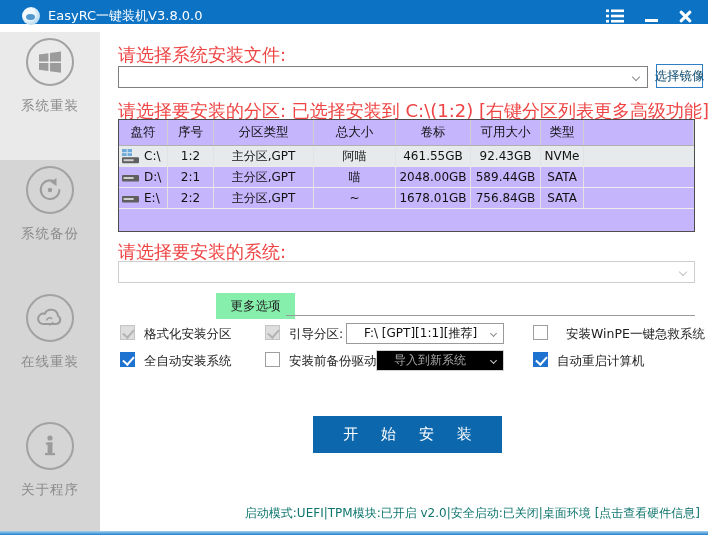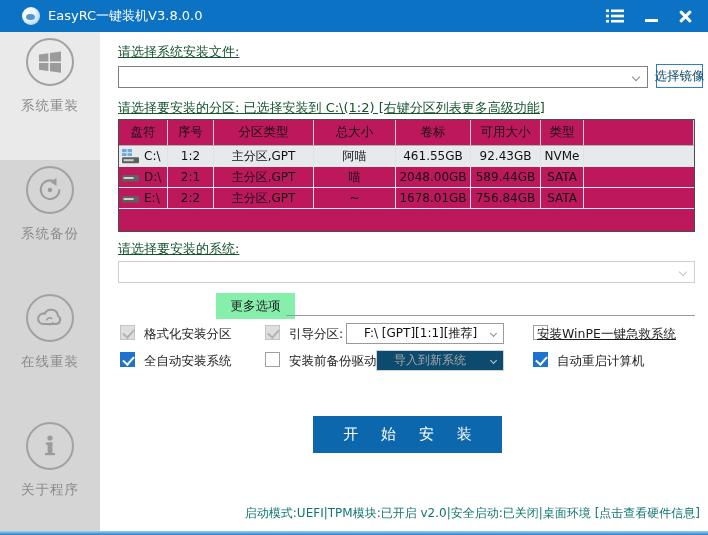--- a/index.html
+++ b/index.html
@@ -1,21 +1,21 @@
 <!DOCTYPE html>
 <html><head>
 <meta charset="utf-8">
 <style>
   * { margin:0; padding:0; box-sizing:border-box; }
   html,body { background:#9a9a9a; }
   body { font-family:"DejaVu Sans","Liberation Sans",sans-serif; }
   .win { position:relative; width:708px; height:535px; background:#fff; overflow:hidden; }
 
   
-  .titlebar { position:absolute; left:0; top:0; width:708px; height:32px; background:#0b72c4; display:flex; align-items:center; }
+  .titlebar { position:absolute; left:0; top:0; width:708px; height:24px; background:#0b72c4; display:flex; align-items:center; }
   .appicon { position:absolute; left:22px; top:7px; width:18px; height:18px; border-radius:50%;
              background:radial-gradient(circle at 35% 35%, #f3fafe 0 35%, #bcdcf2 70%, #8fc2e6 100%); }
   .appicon::after { content:""; position:absolute; left:4px; top:7px; width:9px; height:6px; border-radius:50%; background:#4f97cd; }
   .title { position:absolute; left:48px; top:0; height:32px; line-height:32px; color:#fff; font-size:13px; white-space:nowrap; }
   .tb-btn { position:absolute; top:0; width:30px; height:32px; display:flex; align-items:center; justify-content:center; cursor:pointer; }
   .tb-list { right:78px; }
   .tb-min  { right:42px; }
   .tb-close{ right:8px; }
   .minbar { width:13px; height:3px; background:#fff; margin-top:8px; }
   .xmark { position:relative; width:14px; height:14px; }
@@ -25,32 +25,32 @@
 
   
   .sidebar { position:absolute; left:0; top:32px; width:100px; height:499px; background:#d5d5d5; }
   .side-item { width:100px; height:128px; display:flex; flex-direction:column; align-items:center; padding-top:6px; cursor:pointer; }
   .side-item.active { background:#eaeaea; }
   .side-circle { width:48px; height:48px; border:2px solid #a2a2a2; border-radius:50%; display:flex; align-items:center; justify-content:center; }
   .side-label { margin-top:11px; font-size:13.5px; color:#8b8b8b; letter-spacing:1px; white-space:nowrap; }
 
   
   .main { position:absolute; left:100px; top:32px; width:608px; height:499px; background:#fff; }
-  .lbl { position:absolute; font-size:13px; color:#14532d; white-space:nowrap;text-decoration:underline; }
+  .lbl { position:absolute; font-size:18px; color:#ef4444; white-space:nowrap; }
 
   .combo { position:absolute; background:#fff; border:1px solid #7f7f7f; }
   .combo .chev { position:absolute; right:8px; top:7px; width:6px; height:6px; border:solid #8a8a8a; border-width:0 1px 1px 0; transform:rotate(45deg); }
   .combo.lightborder { border-color:#cfcfcf; }
   .combo.lightborder .chev { border-color:#c2c2c2; }
 
   .choose-btn { position:absolute; left:556px; top:32px; width:47px; height:24px; background:#fdfdfd; border:1px solid #2f7fc6;
                 color:#0c4a6e; font-size:12.5px; display:flex; align-items:center; justify-content:center; cursor:pointer; white-space:nowrap; }
 
   
-  .ptable { position:absolute; left:18px; top:87px; width:577px; height:113px; border:1px solid #4d4d4d; background:#be185d; }
+  .ptable { position:absolute; left:18px; top:87px; width:577px; height:113px; border:1px solid #4d4d4d; background:#c4b5fd; }
   .prow { display:grid; grid-template-columns:49px 46px 100px 82px 75px 70px 43px 1fr; height:21px; }
   .prow.header { height:26px; border-bottom:1px solid #b0b0b0; }
   .pcell { font-size:12px; color:#111; display:flex; align-items:center; justify-content:center; border-right:1px solid #e2e2e2; overflow:hidden; white-space:nowrap; }
   .prow.header .pcell { font-size:12.5px; border-right:1px solid #cfcfcf; }
   .pcell:last-child { border-right:none; }
   .pcell.drive { justify-content:flex-start; padding-left:3px; gap:3px; }
   .prow.body { border-bottom:1px solid #ececec; cursor:pointer; }
   .prow.body.selected { background:#e7eaec; }
 
   
@@ -63,21 +63,21 @@
   .cb.checked { background:#1d73cf; border-color:#1d73cf; }
   .cb.checked::after { content:""; position:absolute; left:4px; top:1px; width:5px; height:9px;
                        border:solid #fff; border-width:0 2px 2px 0; transform:rotate(42deg); }
   .cb.graychecked { background:#dedede; border-color:#c4c4c4; cursor:default; }
   .cb.graychecked::after { content:""; position:absolute; left:4px; top:1px; width:5px; height:9px;
                        border:solid #b3b3b3; border-width:0 2px 2px 0; transform:rotate(42deg); }
   .optlbl { position:absolute; font-size:12.5px; color:#1c1c1c; white-space:nowrap; }
   .optsel { position:absolute; height:21px; border:1px solid #9a9a9a; background:#fff; font-size:12px; color:#111;
             display:flex; align-items:center; padding-left:17px; white-space:nowrap; cursor:pointer; }
   .optsel .chev { position:absolute; right:7px; top:7px; width:5px; height:5px; border:solid #8a8a8a; border-width:0 1px 1px 0; transform:rotate(45deg); }
-  .optsel.disabled { border-color:#d2d2d2; background:#0c4a6e; color:#a8a8a8; cursor:default; }
+  .optsel.disabled { border-color:#d2d2d2; background:#000000; color:#a8a8a8; cursor:default; }
   .optsel.disabled .chev { border-color:#cccccc; }
 
   .start-btn { position:absolute; left:213px; top:384px; width:189px; height:37px; background:#0d67ad; color:#fff;
                font-size:15px; letter-spacing:9px; display:flex; align-items:center; justify-content:center;
                padding-left:9px; cursor:pointer; white-space:nowrap; }
 
   .statusbar { position:absolute; right:8px; top:473px; font-size:12px; color:#0f766e; white-space:nowrap; cursor:pointer; }
 
   .bottombar { position:absolute; left:0; bottom:0; width:708px; height:4px; background:linear-gradient(#a8d0ec,#1f81d2); }
 
@@ -264,21 +264,21 @@
     <div class="optlbl" style="left:44px; top:294px;">格式化安装分区</div>
 
     <div class="cb graychecked" style="left:165px; top:293px;"></div>
     <div class="optlbl" style="left:189px; top:294px;">引导分区:</div>
     <div class="optsel" style="left:246px; top:291px; width:158px;">
       <span>F:\ [GPT][1:1][推荐]</span>
       <span class="chev"></span>
     </div>
 
     <div class="cb" style="left:433px; top:293px;"></div>
-    <div class="optlbl" style="left:437px; top:294px;text-decoration:underline;">安装WinPE一键急救系统</div>
+    <div class="optlbl" style="left:466px; top:294px;">安装WinPE一键急救系统</div>
 
     <div class="cb checked" style="left:20px; top:320px;"></div>
     <div class="optlbl" style="left:44px; top:321px;">全自动安装系统</div>
 
     <div class="cb" style="left:165px; top:320px;"></div>
     <div class="optlbl" style="left:189px; top:321px;">安装前备份驱动:</div>
     <div class="optsel disabled" style="left:276px; top:318px; width:128px;">
       <span>导入到新系统</span>
       <span class="chev"></span>
     </div>

